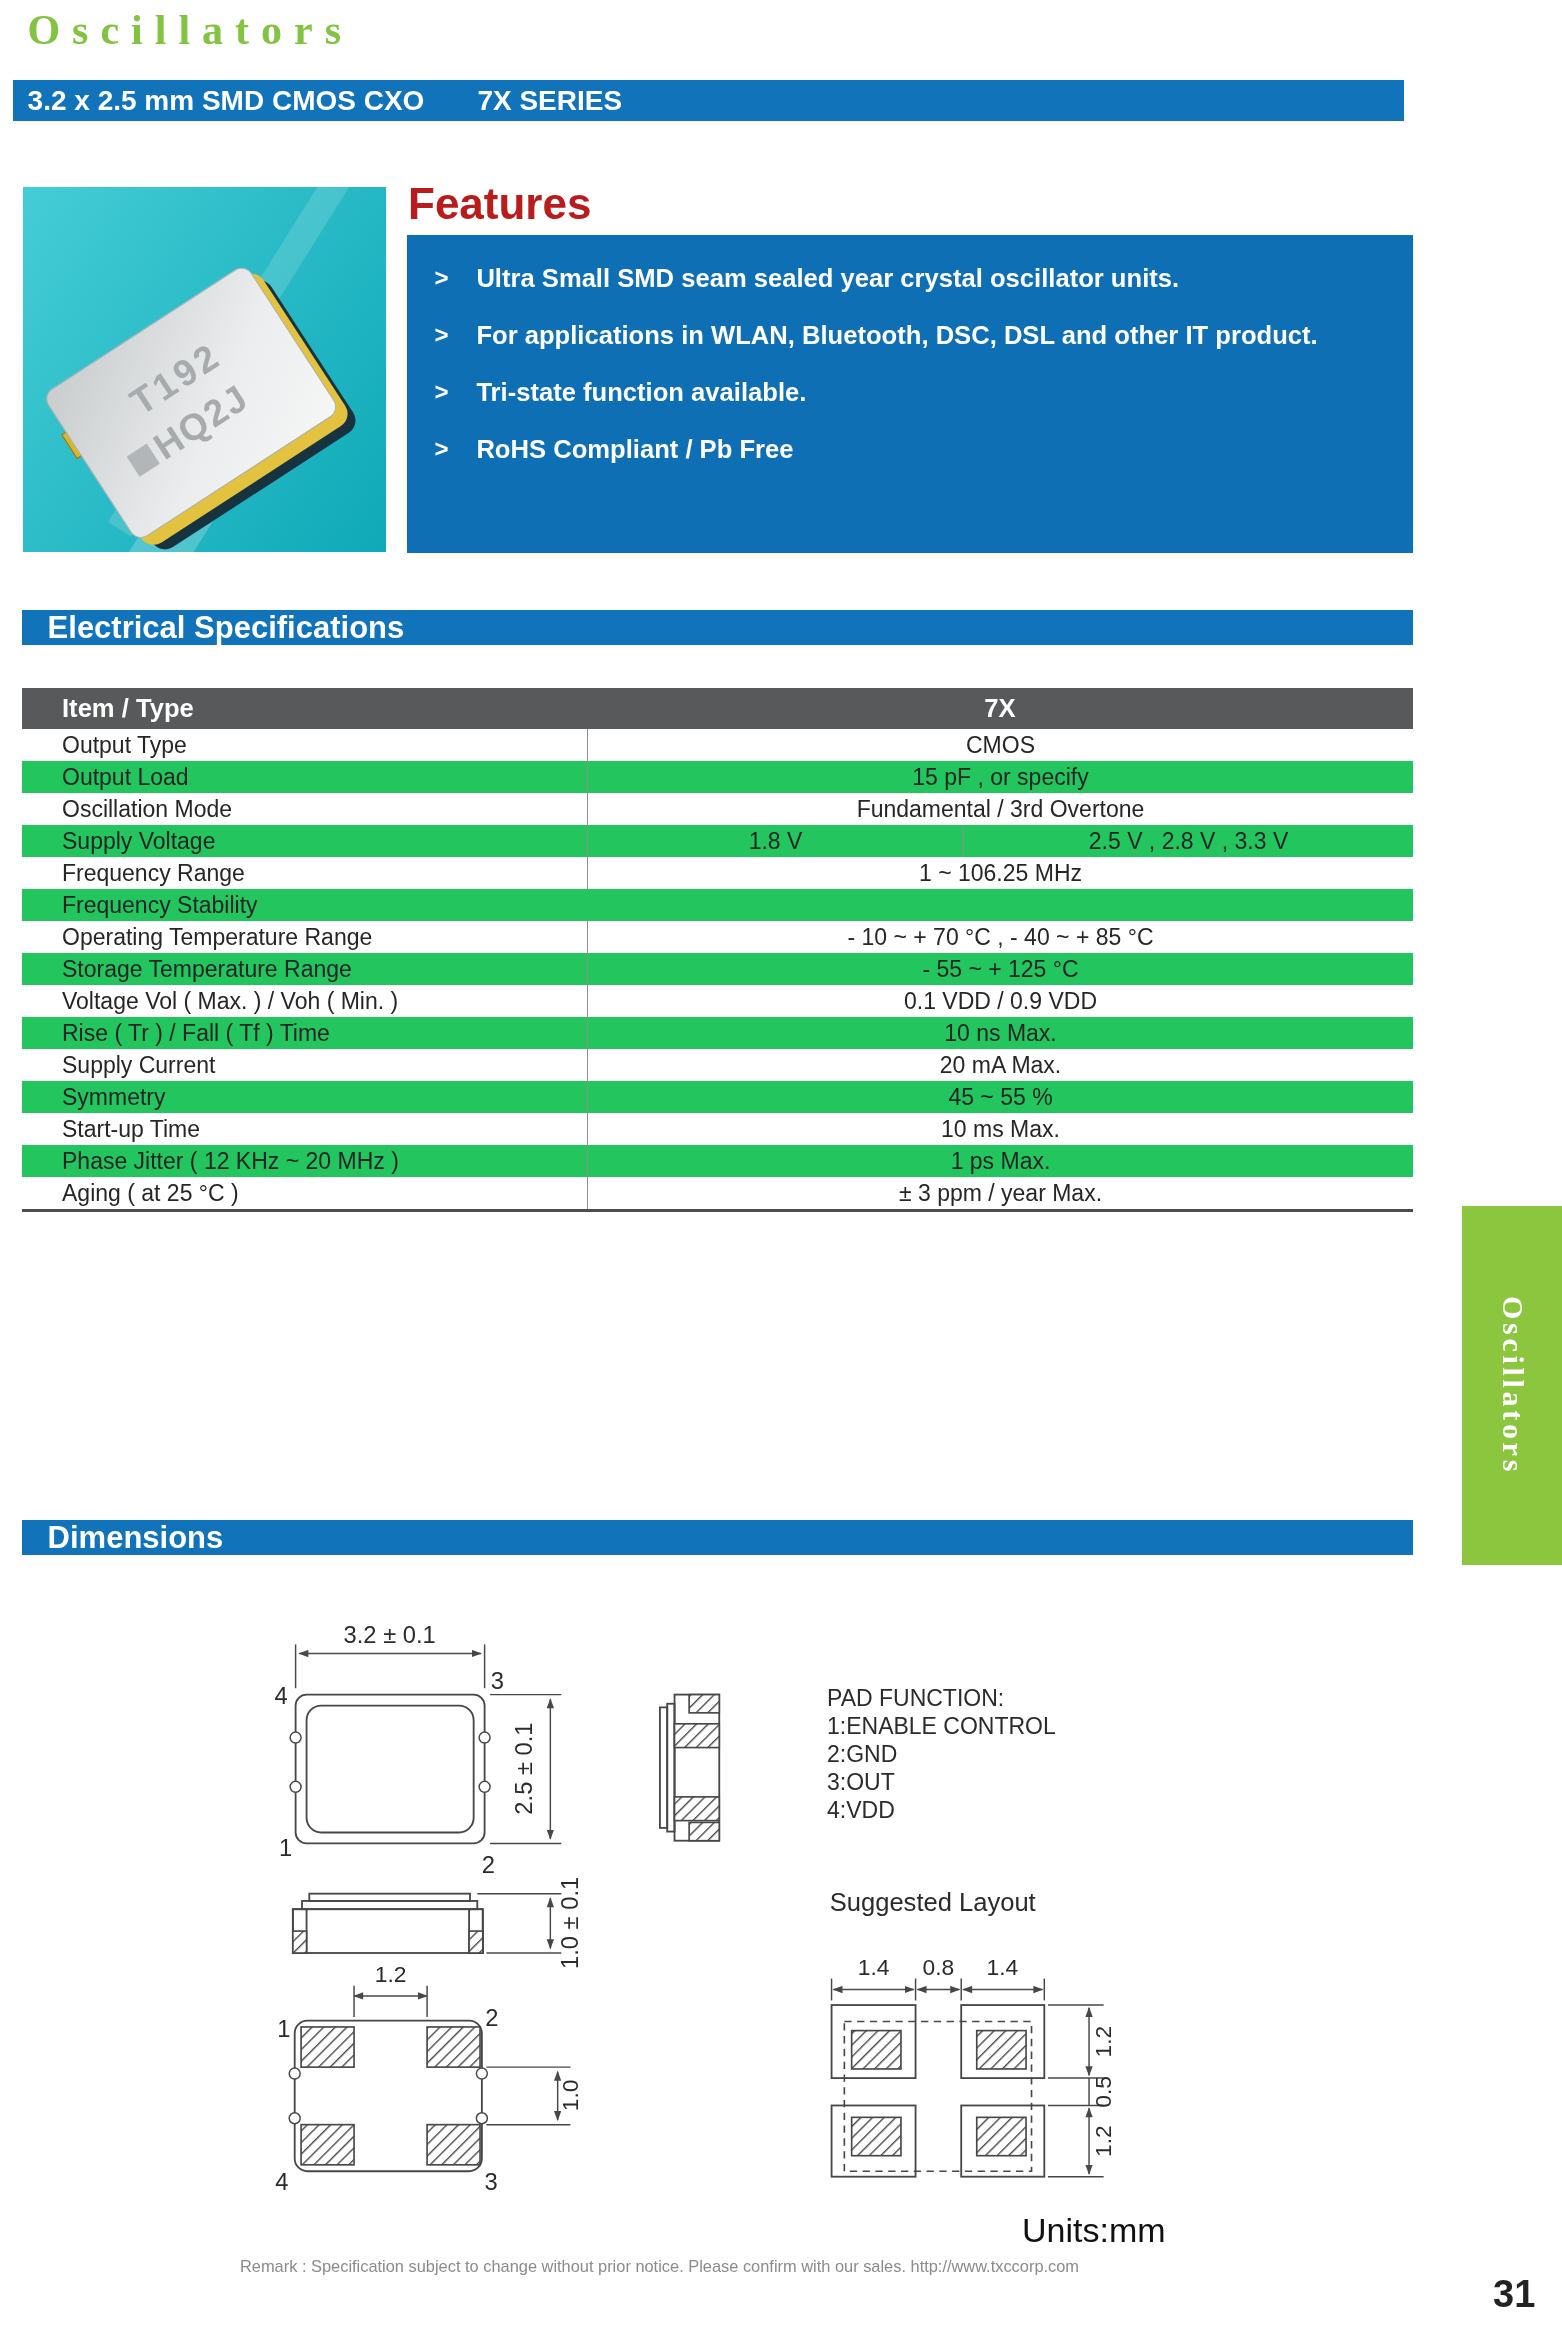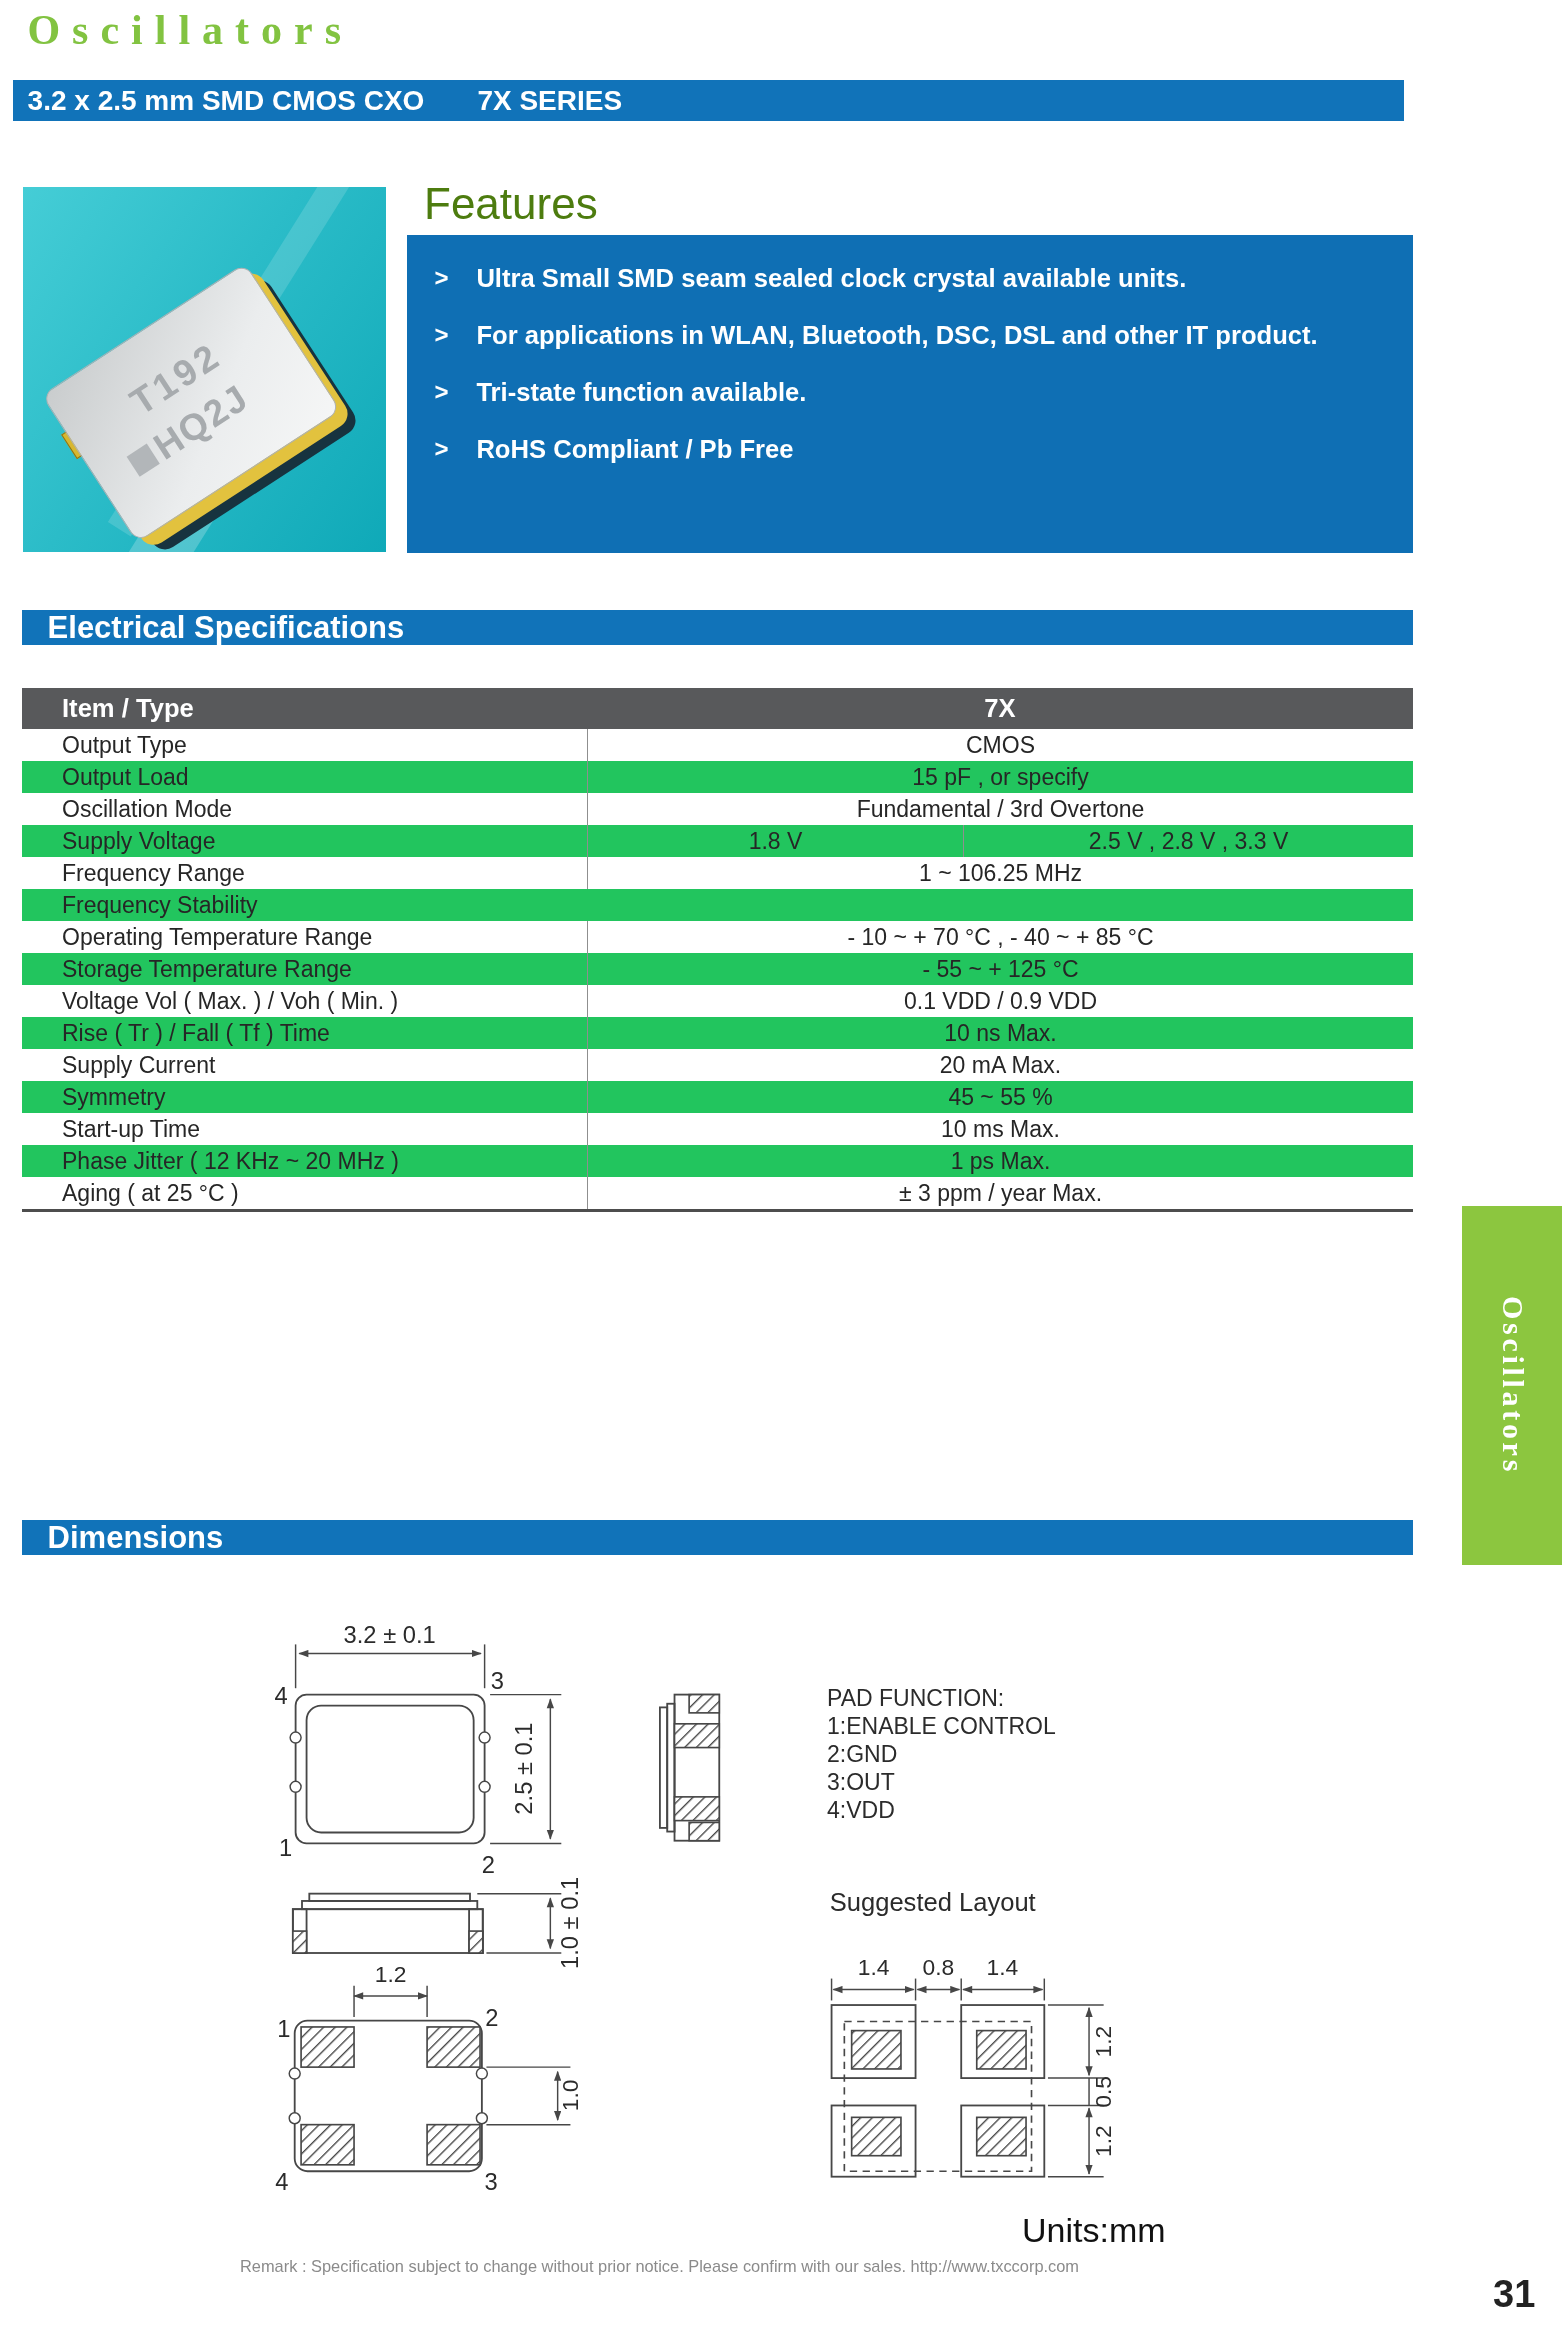--- a/index.html
+++ b/index.html
@@ -29,21 +29,21 @@
   .chip .t2{left:1.8px;top:108px;}
   .chip .top{position:absolute;left:0;top:0;width:241px;height:174px;border-radius:12.8px;
              background:linear-gradient(145deg,#c9cccd 0%,#ebedee 60%,#f5f6f6 100%);
              border:1.8px solid #aeb2b4;}
   .chip .line1{position:absolute;left:71px;top:38px;font-size:37px;font-weight:bold;color:#a7abae;letter-spacing:3.7px;}
   .chip .line2{position:absolute;left:37px;top:88px;font-size:37px;font-weight:bold;color:#a7abae;letter-spacing:1.8px;
                display:flex;align-items:center;gap:5.5px;}
   .chip .sq{display:inline-block;width:24px;height:24px;background:#b2b6b9;}
 
   
-  .features-heading{position:absolute;left:424px;top:179px;font-size:44px;font-weight:normal;color:#4d7c0f;}
+  .features-heading{position:absolute;left:408px;top:179px;font-size:44px;font-weight:bold;color:#b91c1c;}
   .features-box{position:absolute;left:407px;top:235px;width:1006px;height:318px;background:#0F6FB4;
                 box-sizing:border-box;padding:29px 0 0 27.4px;}
   .feature-item{display:flex;align-items:flex-start;margin-bottom:29px;color:#fff;font-weight:bold;font-size:25.6px;line-height:28px;}
   .feature-item .chev{width:42px;flex:0 0 42px;font-size:24px;}
 
   
   .section-banner{position:absolute;left:22px;width:1391px;height:35px;background:#1173B9;
                   display:flex;align-items:center;color:#fff;font-weight:bold;font-size:31px;}
   .section-banner .txt{margin-left:25.6px;}
   .banner-elec{top:610px;}
@@ -111,21 +111,21 @@
           <span>HQ2J</span>
         </div>
       </div>
     </div>
   </div>
 
   <div class="features-heading">Features</div>
   <div class="features-box">
     <div class="feature-item">
       <span class="chev">&gt;</span>
-      <span>Ultra Small SMD seam sealed clock crystal available units.</span>
+      <span>Ultra Small SMD seam sealed year crystal oscillator units.</span>
     </div>
     <div class="feature-item">
       <span class="chev">&gt;</span>
       <span>For applications in WLAN, Bluetooth, DSC, DSL and other IT product.</span>
     </div>
     <div class="feature-item">
       <span class="chev">&gt;</span>
       <span>Tri-state function available.</span>
     </div>
     <div class="feature-item">

